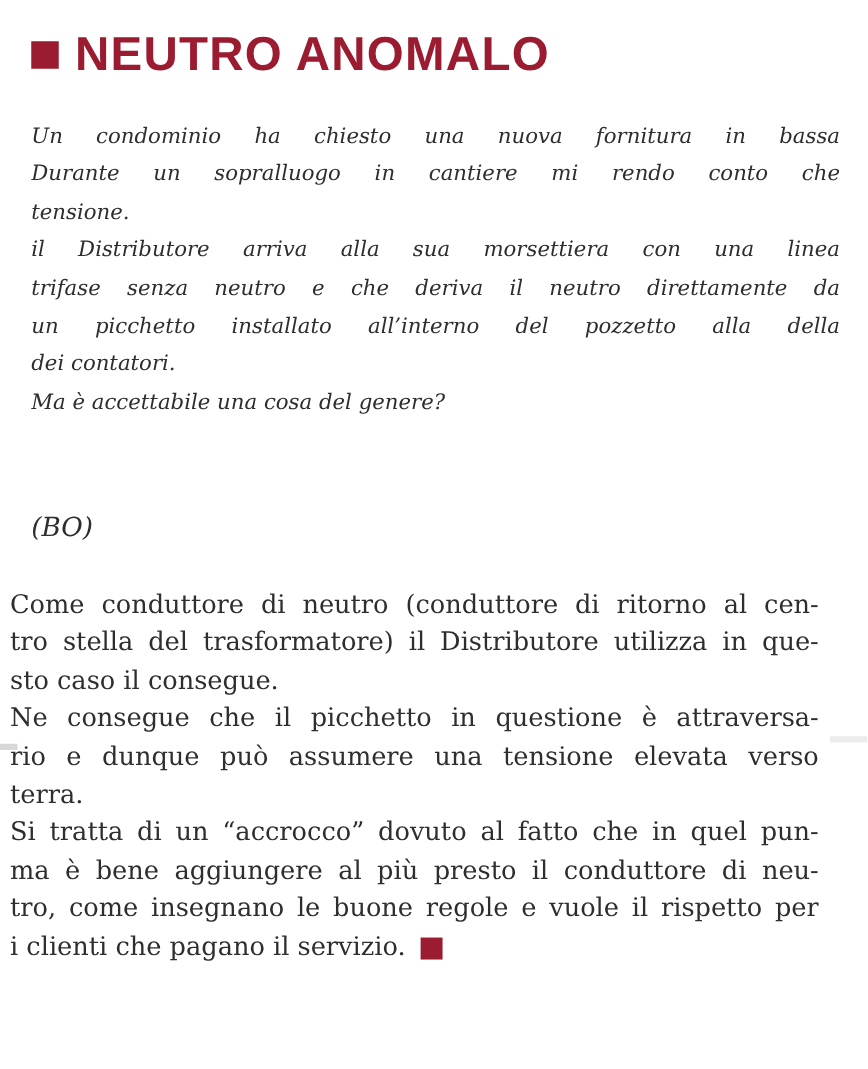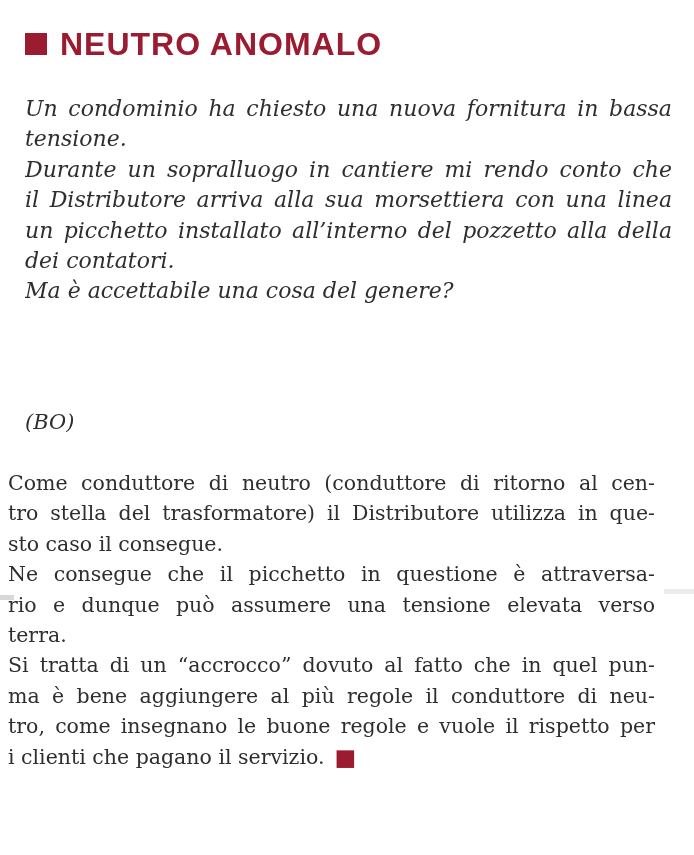--- a/index.html
+++ b/index.html
@@ -28,33 +28,33 @@
   }
   .title-square {
     width: 22px;
     height: 22px;
     background: var(--accent, #9b1c31);
     flex: 0 0 auto;
   }
   .title-text {
     font-family: "Liberation Sans", sans-serif;
     font-weight: bold;
-    font-size: 32px;
+    font-size: 38px;
     line-height: 36px;
     letter-spacing: 1px;
     white-space: nowrap;
   }
   
   .question-block {
     position: absolute;
     top: 94px;
     left: 25px;
     width: 647px;
     font-style: italic;
-    font-size: 22px;
+    font-size: 17px;
   }
   .attribution {
     position: absolute;
     top: 407px;
     left: 25px;
     width: 619px;
     font-style: italic;
     font-size: 21px;
     line-height: 30px;
   }
@@ -108,39 +108,40 @@
 
 <div class="page">
 
   <div class="title-row">
     <span class="title-square"></span>
     <span class="title-text">NEUTRO ANOMALO</span>
   </div>
 
   <div class="question-block" id="question-block">
       <div class="line jline">Un condominio ha chiesto una nuova fornitura in bassa</div>
+      <div class="line jline">Durante un sopralluogo in cantiere mi rendo conto che</div>
       <div class="line lastline">tensione.</div>
-      <div class="line jline">Durante un sopralluogo in cantiere mi rendo conto che</div>
       <div class="line jline">il Distributore arriva alla sua morsettiera con una linea</div>
+      <div class="line jline">trifase senza neutro e che deriva il neutro direttamente da</div>
       <div class="line jline">un picchetto installato all’interno del pozzetto alla della</div>
       <div class="line lastline">dei contatori.</div>
       <div class="line lastline">Ma è accettabile una cosa del genere?</div>
     </div>
 
   <div class="attribution">(BO)</div>
 
   <div class="answer-block" id="answer-block">
       <div class="line jline">Come conduttore di neutro (conduttore di ritorno al cen-</div>
       <div class="line jline">tro stella del trasformatore) il Distributore utilizza in que-</div>
       <div class="line lastline">sto caso il consegue.</div>
       <div class="line jline">Ne consegue che il picchetto in questione è attraversa-</div>
       <div class="line jline">rio e dunque può assumere una tensione elevata verso</div>
       <div class="line lastline">terra.</div>
       <div class="line jline">Si tratta di un “accrocco” dovuto al fatto che in quel pun-</div>
-      <div class="line jline">ma è bene aggiungere al più regole il conduttore di neu-</div>
+      <div class="line jline">ma è bene aggiungere al più presto il conduttore di neu-</div>
       <div class="line jline">tro, come insegnano le buone regole e vuole il rispetto per</div>
       <div class="line lastline">i clienti che pagano il servizio.<span class="end-square">■</span></div>
     </div>
 
   <div class="edge-mark-left"></div>
   <div class="edge-mark-right"></div>
 
 </div>
 
 </body></html>

